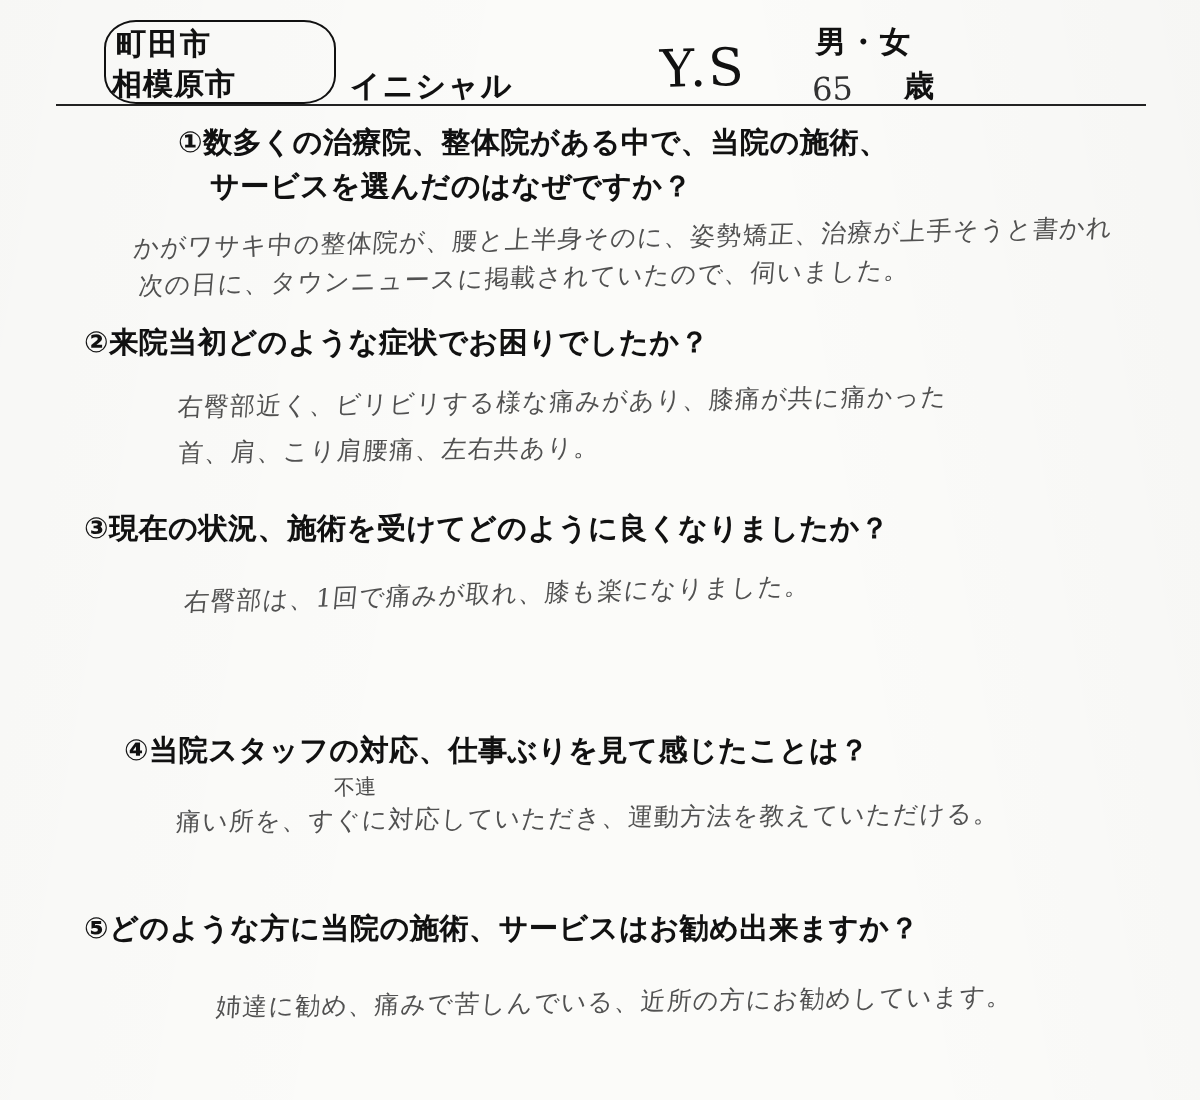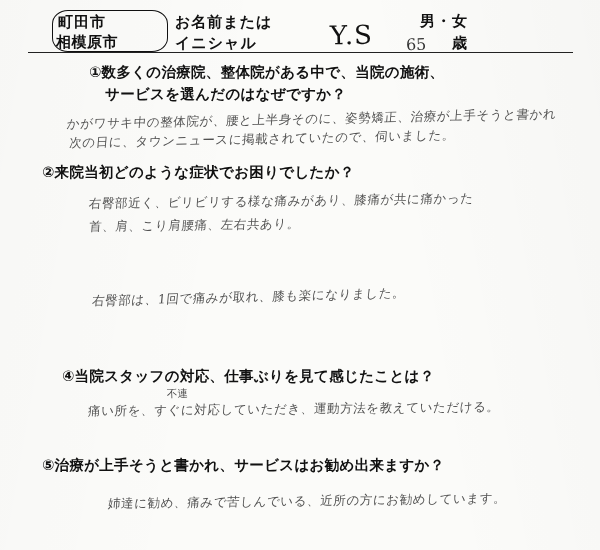--- a/index.html
+++ b/index.html
@@ -69,21 +69,21 @@
     left: 330px;
     top: 16px;
     font-size: 26px;
     font-family: "DejaVu Serif", serif;
     color: #111;
     letter-spacing: 1px;
     transform: rotate(-1.5deg);
   }
   .gender {
     position: absolute;
-    left: 420px;
+    left: 408px;
     top: 8px;
     font-size: 15px;
     font-weight: bold;
     letter-spacing: 1px;
     color: #111;
   }
   .age-value {
     position: absolute;
     left: 406px;
     top: 31px;
@@ -151,21 +151,20 @@
 </style>
 </head>
 <body>
 
 <div class="sheet">
 
   <div class="header">
     <div class="city-box"></div>
     <div class="city-line1">町田市</div>
     <div class="city-line2">相模原市</div>
-    <div class="name-label1">お名前または</div>
     <div class="name-label2">イニシャル</div>
     <div class="name-value">Y.S</div>
     <div class="gender">男・女</div>
     <div class="age-value">65</div>
     <div class="age-unit">歳</div>
   </div>
 
   <div class="rule top"></div>
 
   <div class="q" style="top:62px;margin-left:47px;">
@@ -178,32 +177,35 @@
   </div>
 
   <div class="q" style="top:162px;">
     <span>②</span><span>来院当初どのような症状でお困りでしたか？</span>
   </div>
   <div class="ans hw2" style="left:88px; top:192px;">
     <span>右臀部近く、ビリビリする様な痛みがあり、膝痛が共に痛かった</span>
     <span style="padding-left:2px; padding-top:4px;">首、肩、こり肩腰痛、左右共あり。</span>
   </div>
 
+  <div class="q" style="top:255px;">
+    <span>③</span><span>現在の状況、施術を受けてどのように良くなりましたか？</span>
+  </div>
   <div class="ans hw3" style="left:92px; top:288px;">
     <span>右臀部は、1回で痛みが取れ、膝も楽になりました。</span>
   </div>
 
   <div class="q" style="top:366px;margin-left:20px;">
     <span>④</span><span>当院スタッフの対応、仕事ぶりを見て感じたことは？</span>
   </div>
   <div class="caret-note" style="left:167px; top:387px;"><span>不連</span></div>
   <div class="ans hw4" style="left:88px; top:400px;">
     <span>痛い所を、すぐに対応していただき、運動方法を教えていただける。</span>
   </div>
 
   <div class="q" style="top:455px;">
-    <span>⑤</span><span>治療が上手そうと書かれ、サービスはお勧め出来ますか？</span>
+    <span>⑤</span><span>どのような方に当院の施術、サービスはお勧め出来ますか？</span>
   </div>
   <div class="ans hw2" style="left:108px; top:492px;">
     <span>姉達に勧め、痛みで苦しんでいる、近所の方にお勧めしています。</span>
   </div>
 
 </div>
 
 </body></html>

